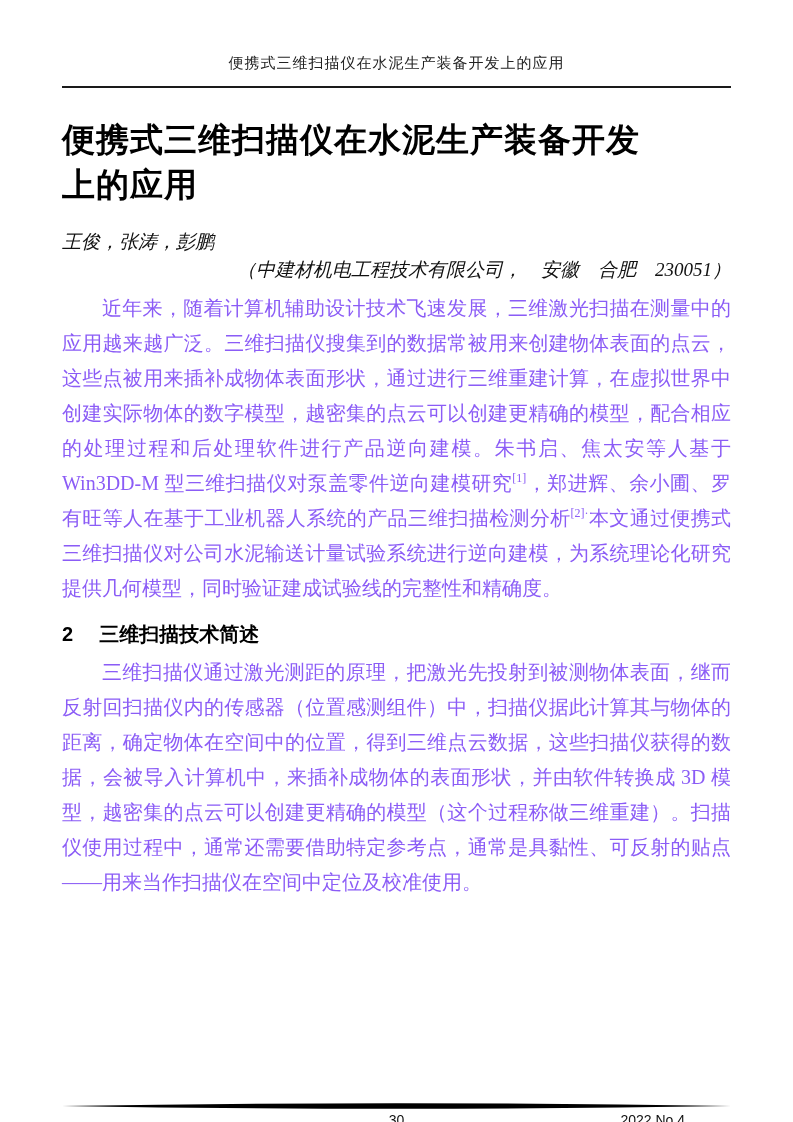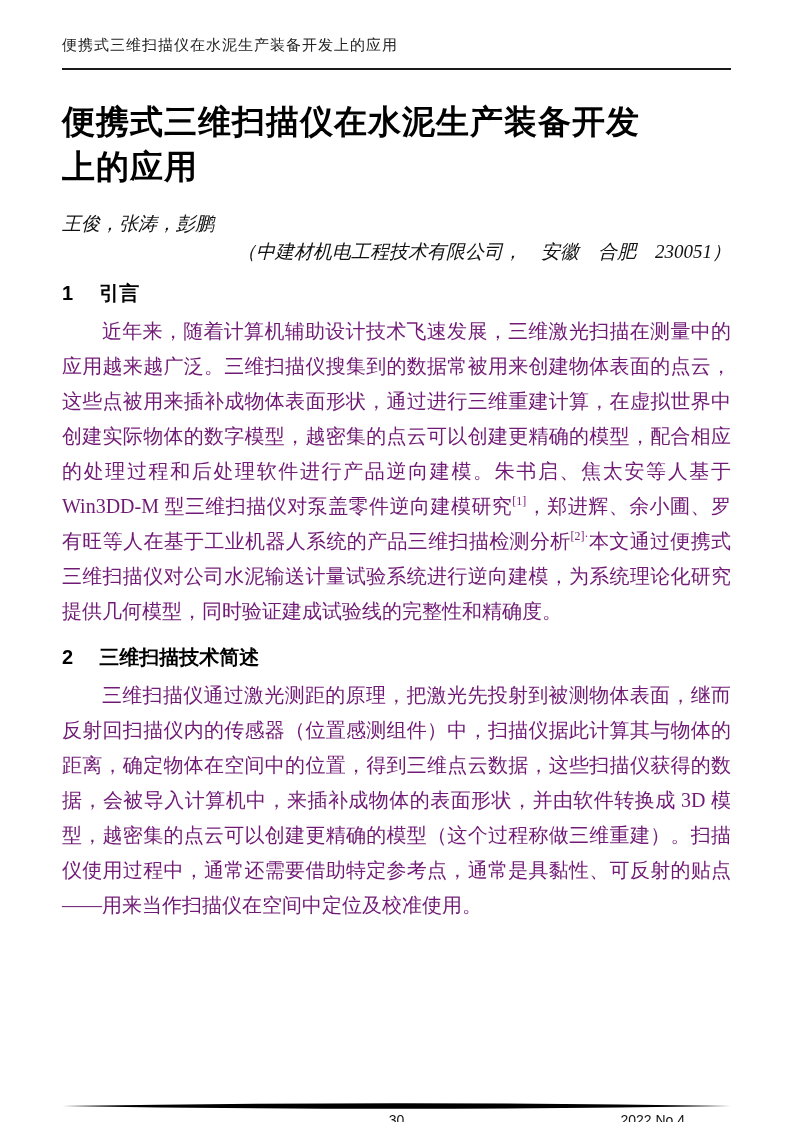--- a/index.html
+++ b/index.html
@@ -17,22 +17,22 @@
   }
   .page {
     position: relative;
     width: 793px;
     height: 1122px;
     padding: 0 62px;
     box-sizing: border-box;
   }
   
   .running-header {
-    padding-top: 34px;
-    text-align: left;
+    padding-top: 52px;
+    text-align: center;
   }
   .running-title {
     font-size: 15px;
     line-height: 22px;
     color: #222222;
     letter-spacing: 1px;
   }
   .header-rule {
     margin-top: 12px;
     border: none;
@@ -73,21 +73,21 @@
     color: #000000;
     font-family: "Liberation Sans", "DejaVu Sans", sans-serif;
   }
   .section-heading .sec-num { margin-right: 26px; }
   .body-paragraph {
     margin: 8px 0 0 0;
     font-size: 20px;
     line-height: 35px;
     text-align: justify;
     text-indent: 2em;
-    color: #701a75;
+    color: #8b5cf6;
   }
   .body-paragraph sup {
     font-size: 12px;
     line-height: 0;
     vertical-align: super;
   }
   
   .page-footer {
     position: absolute;
     left: 62px;
@@ -131,23 +131,20 @@
   <h1 class="article-title">
     <span>便携式三维扫描仪在水泥生产装备开发</span>
     <span>上的应用</span>
   </h1>
 
   <p class="authors">王俊，张涛，彭鹏</p>
 
   <p class="affiliation">（中建材机电工程技术有限公司，　安徽　合肥　230051）</p>
 
   <div class="section">
-    <h2 class="section-heading">
-      <span class="sec-num">1</span><span>引言</span>
-    </h2>
     <p class="body-paragraph">
       <span>近年来，随着计算机辅助设计技术飞速发展，三维激光扫描在测量中的应用越来越广泛。三维扫描仪搜集到的数据常被用来创建物体表面的点云，这些点被用来插补成物体表面形状，通过进行三维重建计算，在虚拟世界中创建实际物体的数字模型，越密集的点云可以创建更精确的模型，配合相应的处理过程和后处理软件进行产品逆向建模。朱书启、焦太安等人基于 Win3DD-M 型三维扫描仪对泵盖零件逆向建模研究</span><sup>[1]</sup><span>，郑进辉、余小圃、罗有旺等人在基于工业机器人系统的产品三维扫描检测分析</span><sup>[2]·</sup><span>本文通过便携式三维扫描仪对公司水泥输送计量试验系统进行逆向建模，为系统理论化研究提供几何模型，同时验证建成试验线的完整性和精确度。</span>
     </p>
   </div>
 
   <div class="section">
     <h2 class="section-heading">
       <span class="sec-num">2</span><span>三维扫描技术简述</span>
     </h2>
     <p class="body-paragraph">

